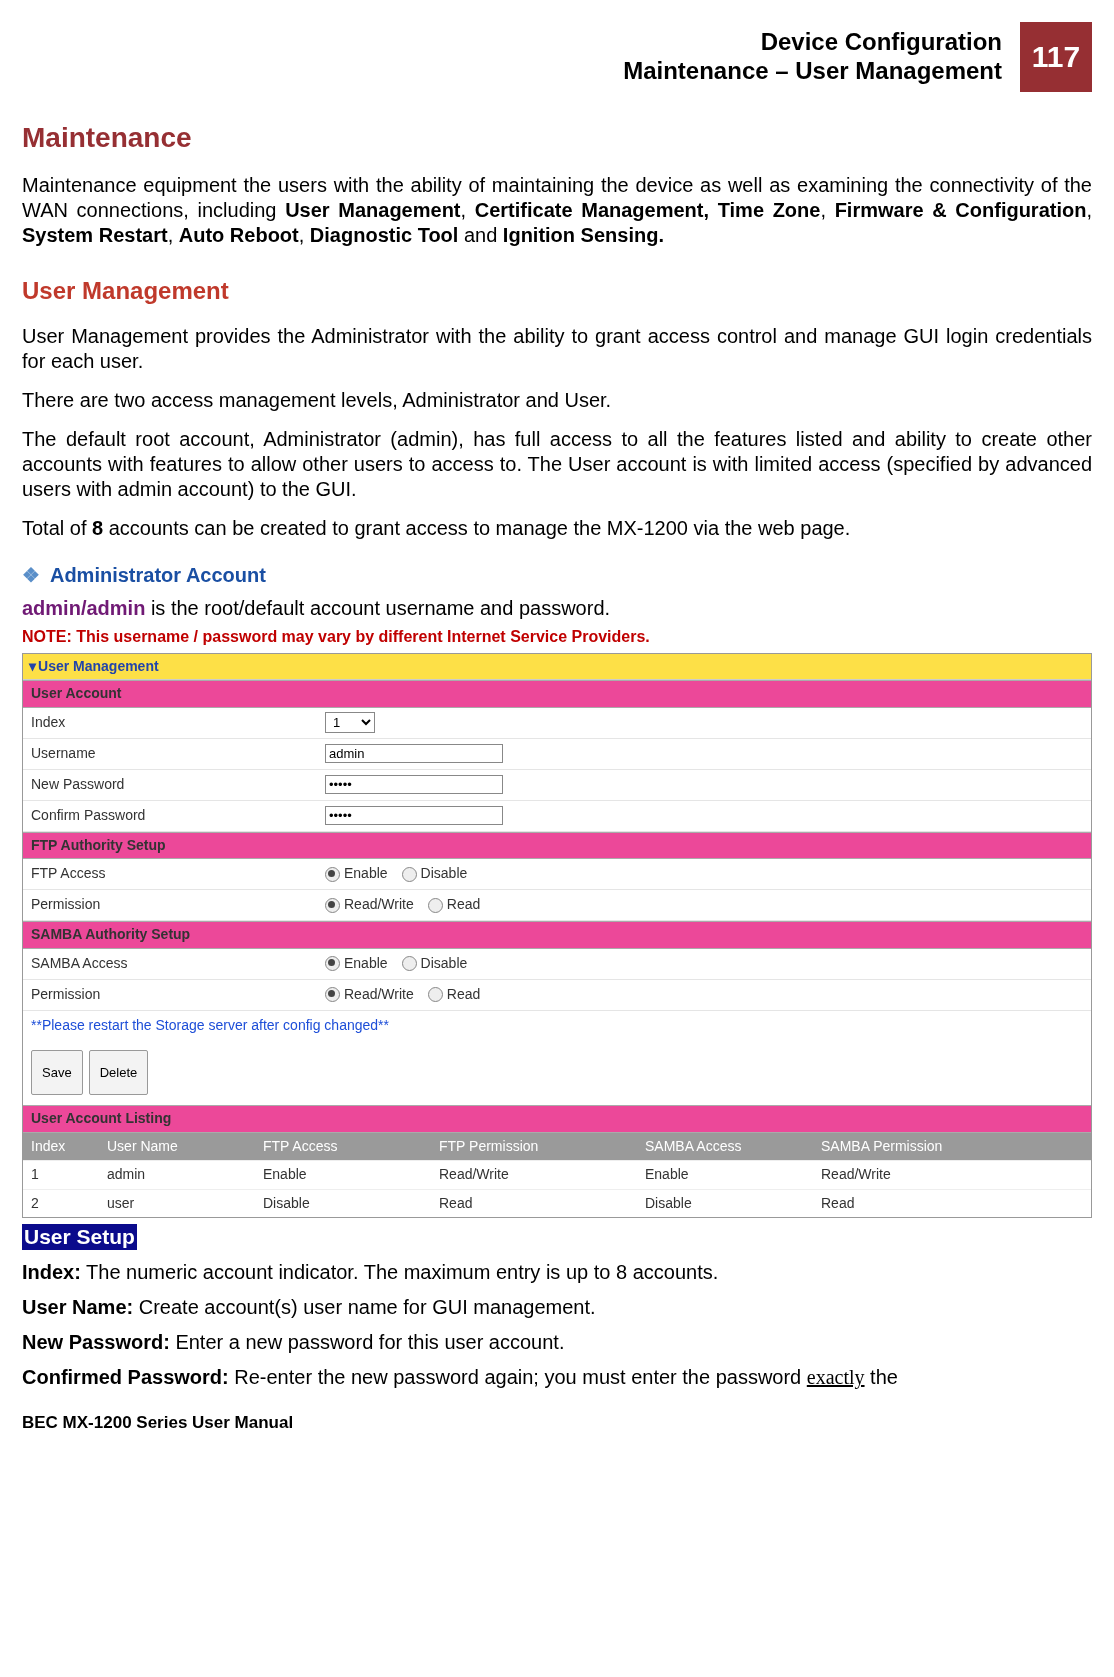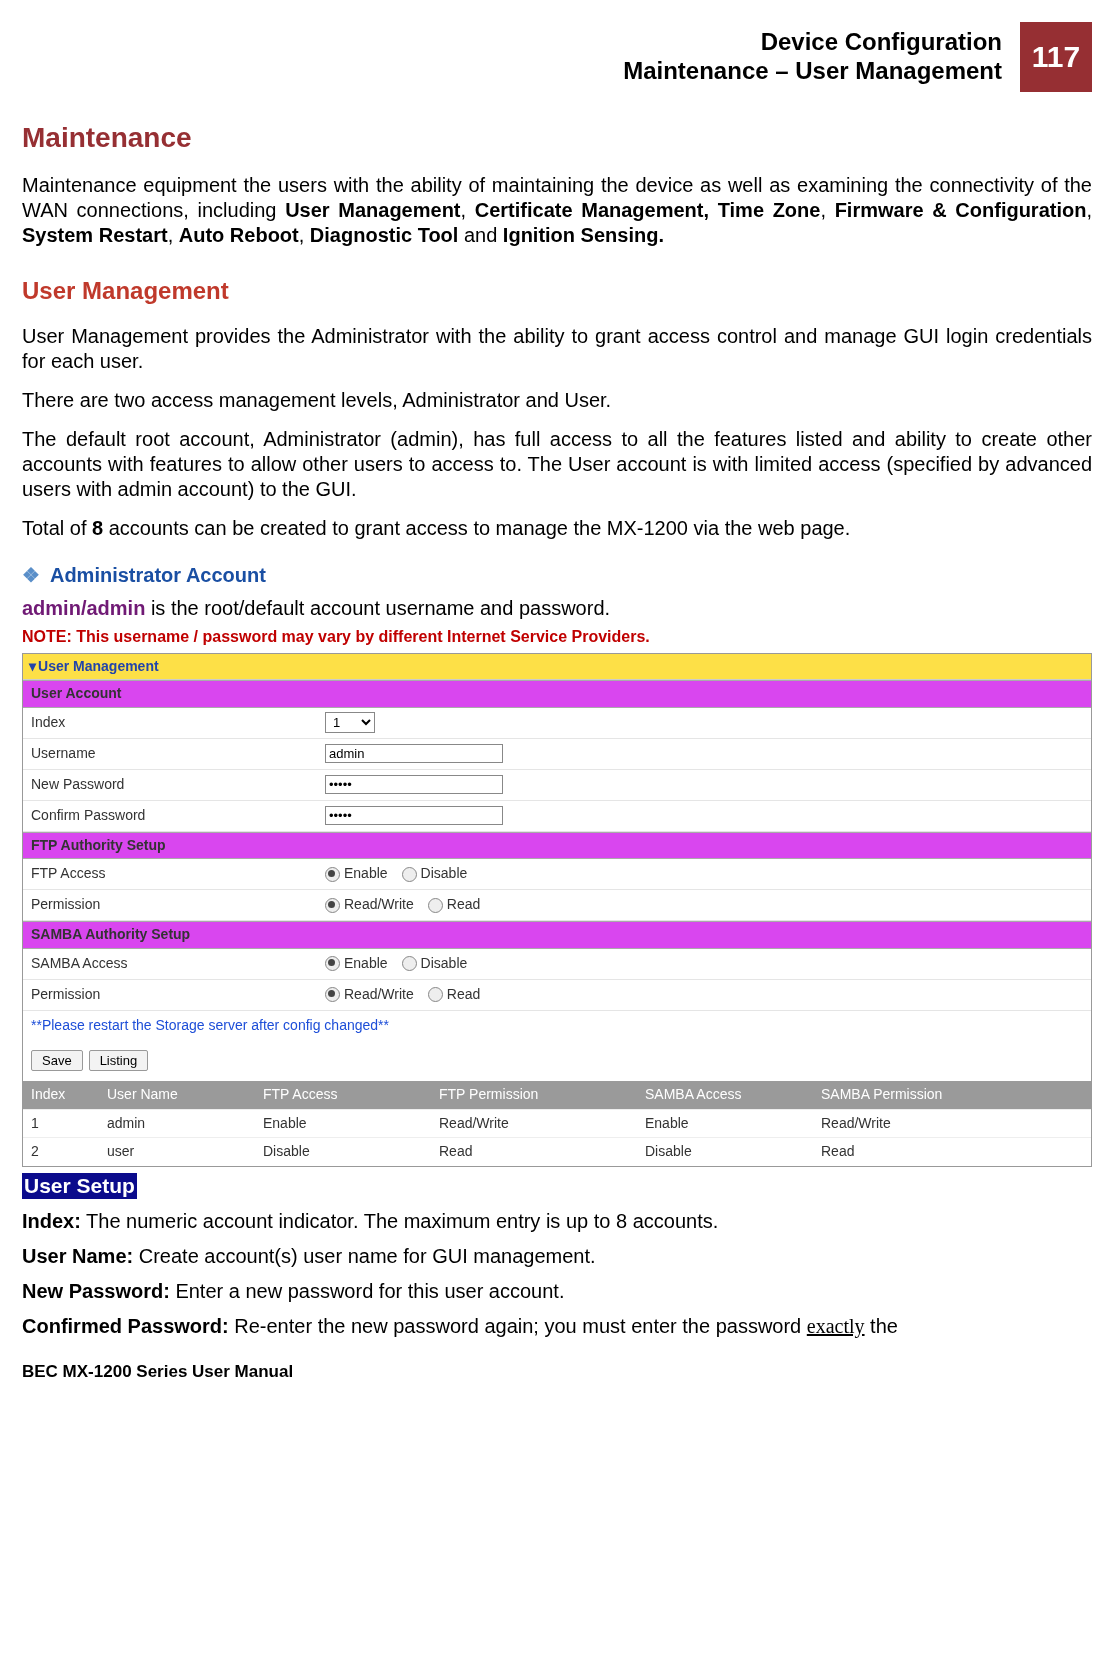--- a/index.html
+++ b/index.html
@@ -82,21 +82,21 @@
     color: #2244aa;
     font-weight: bold;
     padding: 4px 6px;
     border-bottom: 1px solid #ccc;
   }
   .panel-title .tri {
     color: #2244aa;
     margin-right: 2px;
   }
   .sec-header {
-    background: #d946ef;
+    background: #ec4899;
     font-weight: bold;
     padding: 4px 8px;
     border-top: 1px solid #aaa;
     border-bottom: 1px solid #aaa;
   }
   .row {
     display: flex;
     align-items: center;
     border-bottom: 1px solid #e5e5e5;
     min-height: 30px;
@@ -134,21 +134,21 @@
     padding: 6px 8px;
     font-size: 14px;
   }
   .btn-row {
     padding: 10px 8px;
     display: flex;
     gap: 6px;
   }
   .btn-row button {
     font-size: 13px;
-    padding: 2px 10px;
+    padding: 14px 10px;
     background: #f3f3f3;
     border: 1px solid #999;
     border-radius: 2px;
   }
   .listing-head {
     display: flex;
     background: #9a9a9a;
     color: #fff;
     font-size: 14px;
   }
@@ -287,23 +287,24 @@
       <span style="width:6px"></span>
       <span class="radio-dot"></span>
       <span>Read</span>
     </div>
   </div>
 
   <div class="restart-note">**Please restart the Storage server after config changed**</div>
 
   <div class="btn-row">
     <button>Save</button>
-    <button>Listing</button>
-  </div>
-
+    <button>Delete</button>
+  </div>
+
+  <div class="sec-header">User Account Listing</div>
   <div class="listing-head">
     <div class="c1">Index</div>
     <div class="c2">User Name</div>
     <div class="c3">FTP Access</div>
     <div class="c4">FTP Permission</div>
     <div class="c5">SAMBA Access</div>
     <div class="c6">SAMBA Permission</div>
   </div>
   <div class="listing-row">
     <div class="c1">1</div>

